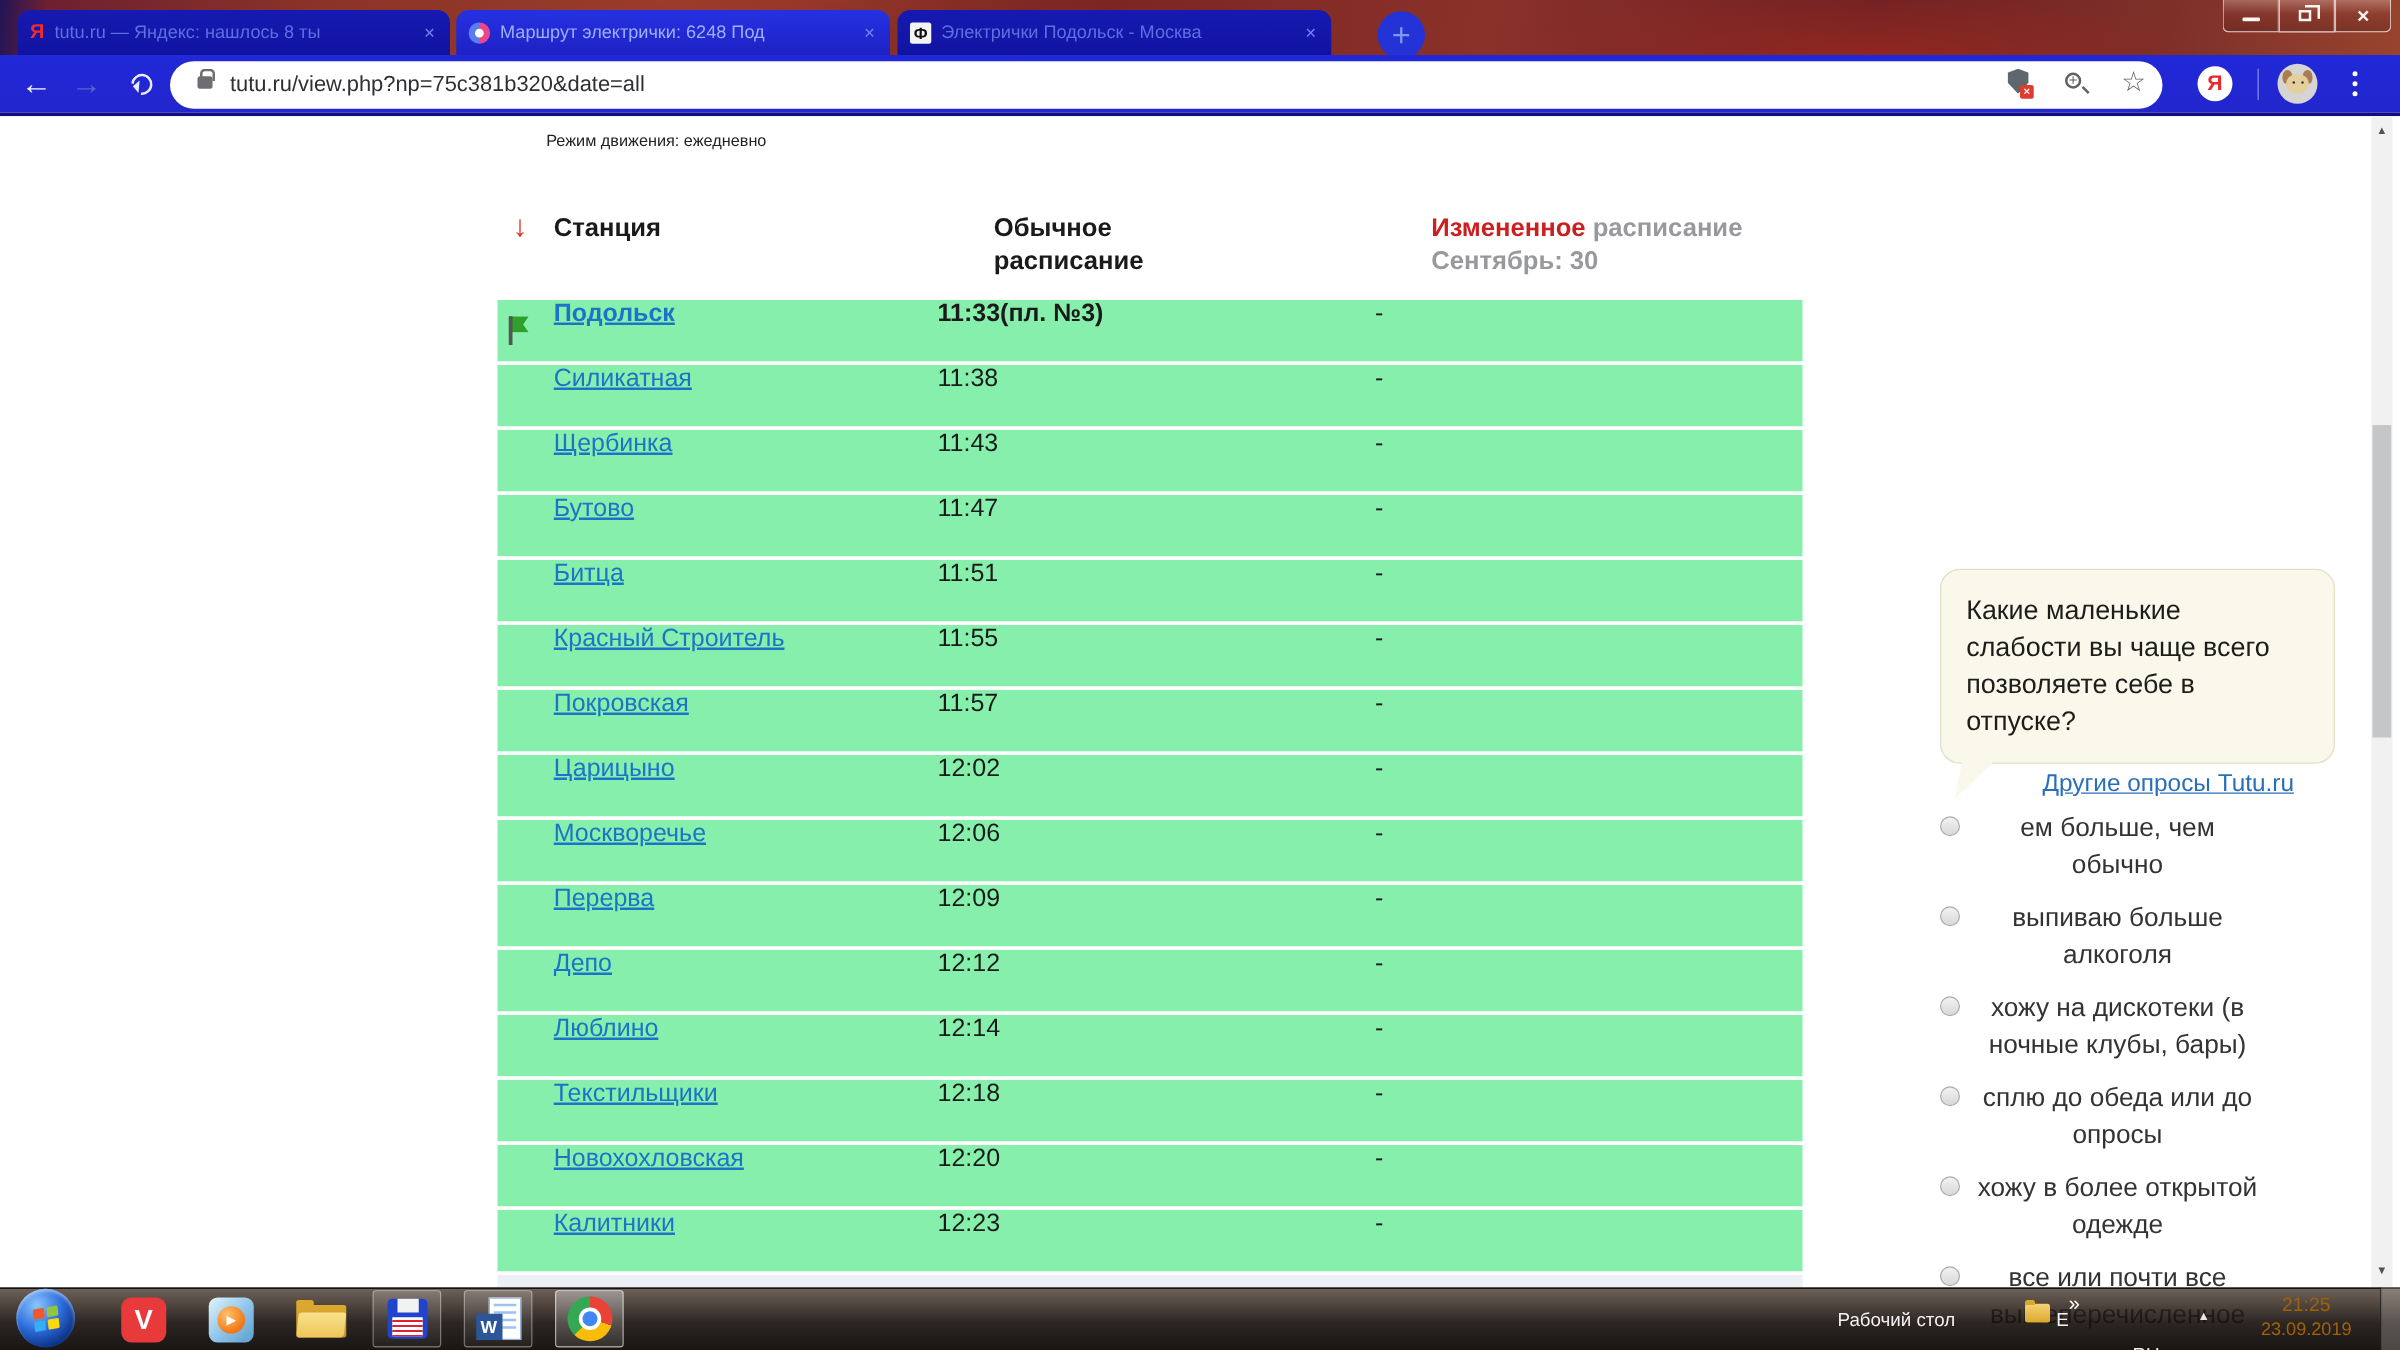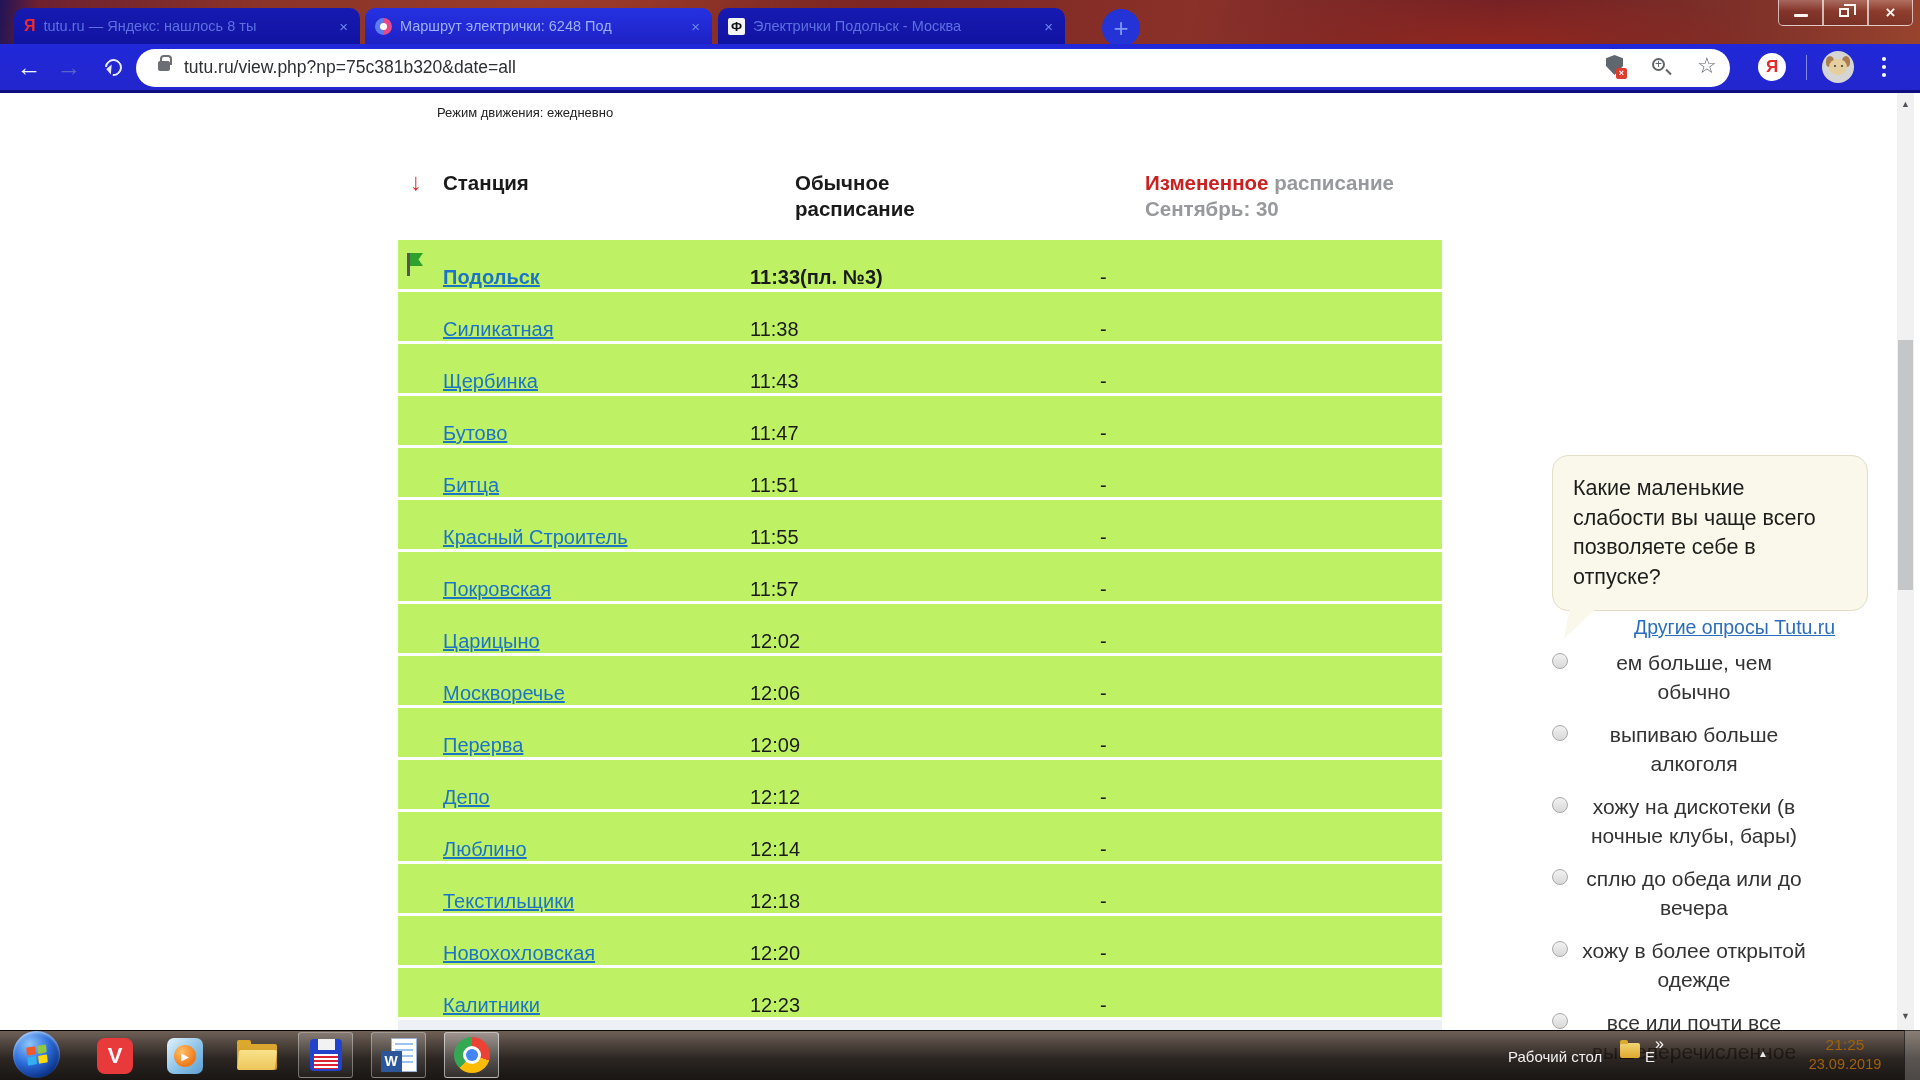--- a/index.html
+++ b/index.html
@@ -78,21 +78,21 @@
   .hdr-arrow { left:410px; top:168px; color:#e03028; font-size:24px; font-weight:700; }
   .hdr { font-size:20.5px; font-weight:700; color:#1a1a1a; line-height:26px; }
   .hdr-station { left:443px; top:170px; }
   .hdr-usual { left:795px; top:170px; }
   .hdr-changed { left:1145px; top:170px; }
   .red-word { color:#cc1f1f; }
   .gray-word { color:#97999c; }
   .hdr-sub { color:#97999c; }
 
   .rows { left:398px; top:240px; width:1044px; }
-  .t-row { height:49px; margin-bottom:3px; background:#bef264; position:relative; display:flex; align-items:flex-end; }
+  .t-row { height:49px; margin-bottom:3px; background:#86efac; position:relative; display:flex; align-items:flex-start; }
   .cell-station { padding-left:45px; width:352px; font-size:20px; }
   .cell-station a { color:#1c74c8; text-decoration:underline; }
   .cell-time { width:350px; font-size:20px; color:#1a1a1a; }
   .cell-changed { font-size:20px; color:#1a1a1a; }
   .t-row.origin .cell-station a, .t-row.origin .cell-time { font-weight:700; }
   .flag { position:absolute; left:9px; top:13px; width:20px; height:24px; visibility:hidden; }
   .t-row.origin .flag { visibility:visible; }
   .flag:before { content:""; position:absolute; left:0; top:0; width:16px; height:13px; background:#2ea02c;
     clip-path:polygon(0 0,100% 0,72% 50%,100% 100%,0 100%); }
   .flag:after { content:""; position:absolute; left:0; top:0; width:2.5px; height:23px; background:#555; }
@@ -347,21 +347,21 @@
     <div class="option">
       <span class="radio"></span>
       <span class="option-label">выпиваю больше алкоголя</span>
     </div>
     <div class="option">
       <span class="radio"></span>
       <span class="option-label">хожу на дискотеки (в ночные клубы, бары)</span>
     </div>
     <div class="option">
       <span class="radio"></span>
-      <span class="option-label">сплю до обеда или до вечера</span>
+      <span class="option-label">сплю до обеда или до опросы</span>
     </div>
     <div class="option">
       <span class="radio"></span>
       <span class="option-label">хожу в более открытой одежде</span>
     </div>
     <div class="option">
       <span class="radio"></span>
       <span class="option-label">все или почти все вышеперечисленное</span>
     </div>
 </div>
@@ -399,21 +399,21 @@
         <i></i>
         <i></i>
       </span>
     <span class="word-w">W</span>
   </span>
 </div>
 <div class="abs task-btn active" style="left:444px;">
     <span class="chrome"></span>
   </div>
 
-<div class="abs tray-label" style="left:1508px;">Рабочий стол</div>
+<div class="abs tray-label" style="left:1470px;">Рабочий стол</div>
 <div class="abs mini-folder"></div>
 <div class="abs tray-label" style="left:1645px;">Е</div>
 <div class="abs chev">»</div>
 <div class="abs tray-label" style="left:1706px;margin-top:28px;">RU</div>
 <div class="abs tray-up">▲</div>
 <div class="abs clock">
   <div class="clock-time">21:25</div>
   <div class="clock-date">23.09.2019</div>
 </div>
 <div class="abs show-desktop"></div>

